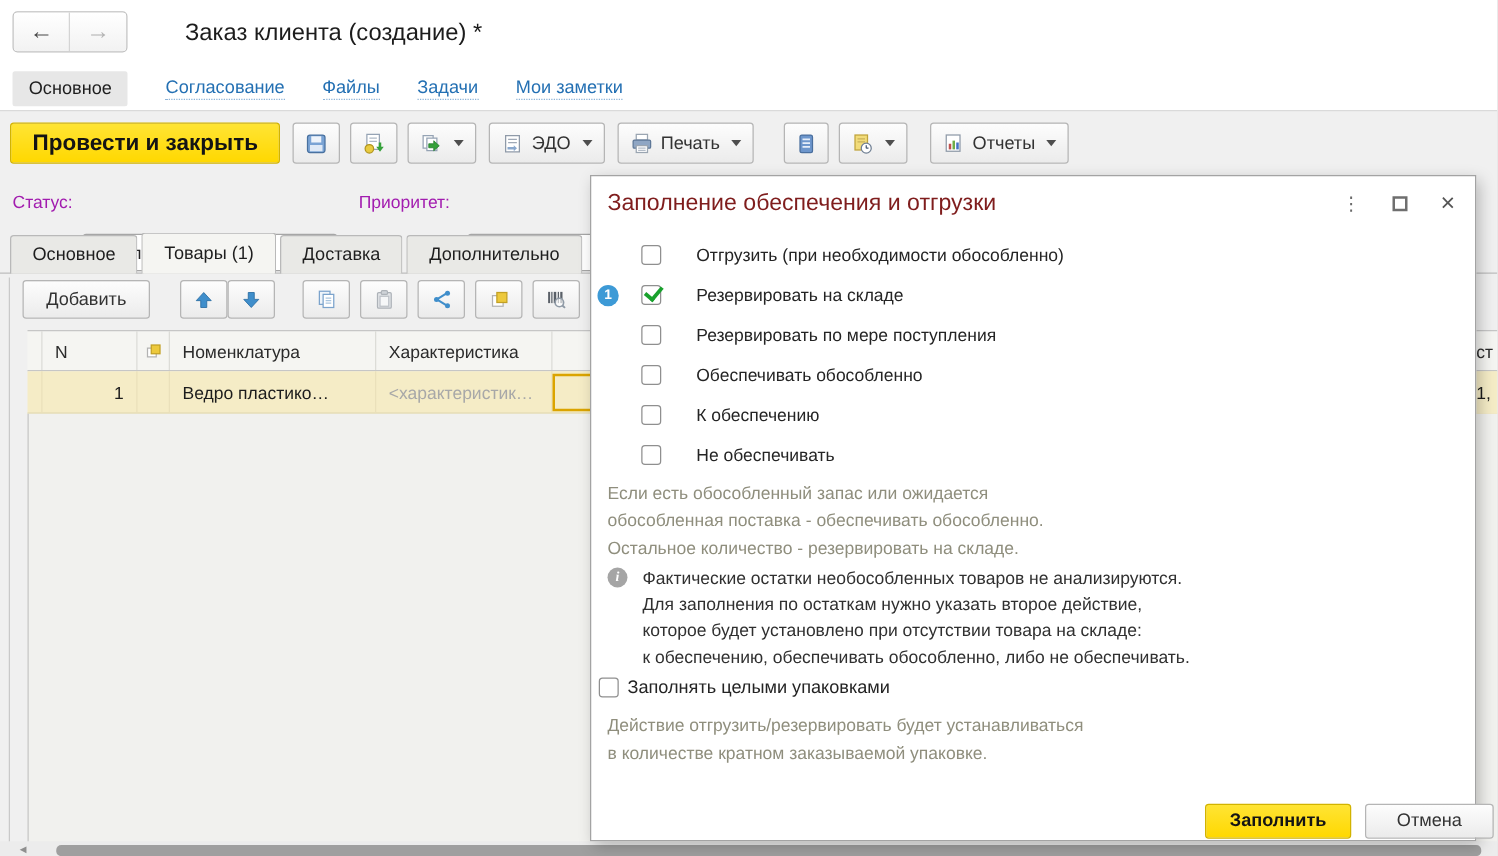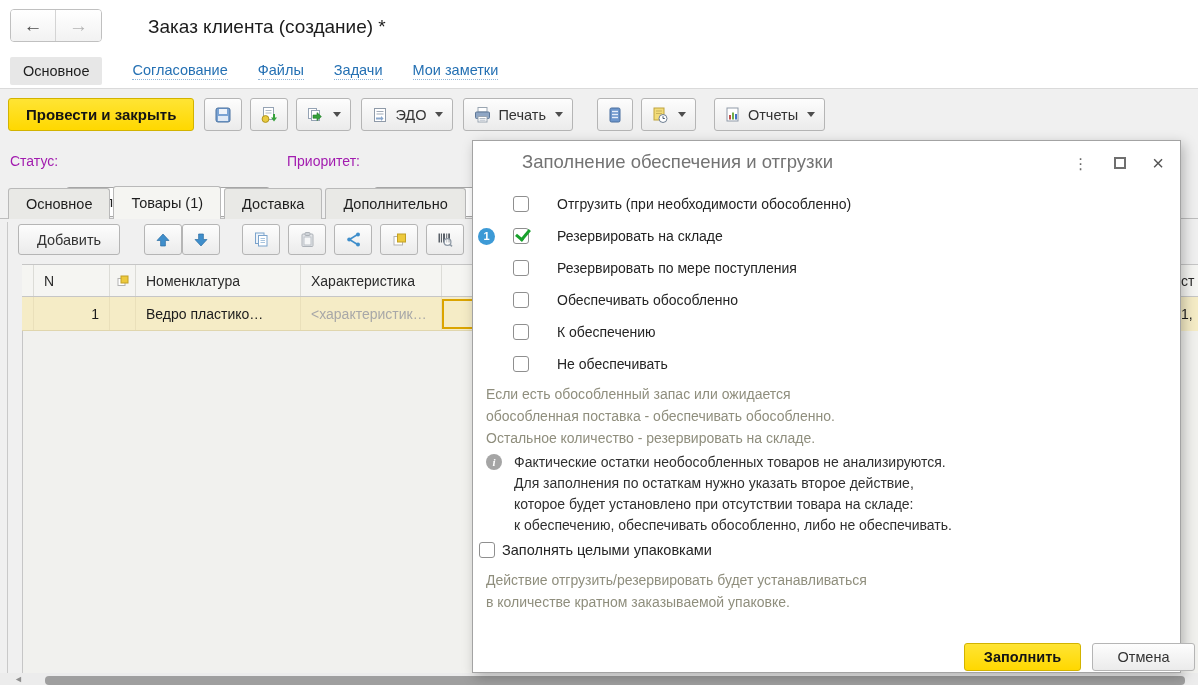--- a/index.html
+++ b/index.html
@@ -21,21 +21,21 @@
   .navlink { margin-left:30px; color:#2470b3; font-size:14.5px; border-bottom:1px dotted #8db4d8;
              padding-bottom:1px; cursor:pointer; }
 
   
   .cmdbar { position:absolute; left:0; top:88px; width:1198px; height:52px; background:#f0f0f0;
             border-top:1px solid #dadada; display:flex; align-items:center; padding-left:8px; }
   .btn { display:inline-flex; align-items:center; justify-content:center; gap:6px; height:33px;
          padding:0 9px; background:linear-gradient(#fdfdfd,#ebebeb); border:1px solid #b5b5b5;
          border-radius:3px; color:#333; font-size:14.5px; cursor:pointer; }
   .btn-yellow { background:linear-gradient(#ffe434,#ffd800); border:1px solid #d2b300;
-                font-weight:bold; color:#141414; padding:0 17px; font-size:15px; }
+                font-weight:bold; color:#141414; padding:0 17px; font-size:18px; }
   .caret { width:0; height:0; border-left:4px solid transparent; border-right:4px solid transparent;
            border-top:5px solid #4e4e4e; margin-left:3px; }
   .sep-s { width:8px; } .sep-m { width:10px; } .sep-l { width:24px; } .sep-xl { width:18px; }
 
   
   .statusrow { position:absolute; left:0; top:140px; width:1198px; height:44px; background:#f0f0f0; }
   .fldlabel { position:absolute; top:13px; font-size:14px; color:#a21caf; }
   .combo { position:absolute; top:7px; height:30px; display:flex; background:#fff;
            border:1px solid #a6a6a6; border-radius:3px; overflow:hidden;margin-top:40px; }
   .combo .val { flex:1; display:flex; align-items:center; padding:0 9px; font-size:14px; color:#222; }
@@ -79,21 +79,21 @@
 
   
   .hscroll { position:absolute; left:0; top:673px; width:1198px; height:12px; background:#ececec; }
   .hthumb { position:absolute; left:45px; top:3px; width:1140px; height:9px; background:#9f9f9f;
             border-radius:4px; cursor:pointer; }
   .harrow { position:absolute; left:14px; top:1px; font-size:9px; color:#8f8f8f; }
 
   
   .modal { position:absolute; left:472px; top:140px; width:709px; height:533px; background:#ffffff;
            border:1px solid #a3a3a3; box-shadow:3px 4px 12px rgba(0,0,0,0.25); z-index:10; }
-  .mtitle { position:absolute; left:13px; top:10px; font-size:18.5px; color:#737373;margin-left:36px; }
+  .mtitle { position:absolute; left:13px; top:10px; font-size:18.5px; color:#7f1d1d; }
   .mcontrols { position:absolute; right:16px; top:12px; display:flex; align-items:center; gap:26px; }
   .kebab { font-size:15px; color:#6a6a6a; letter-spacing:0; cursor:pointer; line-height:1; }
   .maxbox { width:12px; height:12px; border:2px solid #6f6f6f; cursor:pointer; }
   .xclose { font-size:20px; color:#555; cursor:pointer; line-height:1; }
 
   .optrow { position:absolute; left:0; width:700px; height:32px; display:flex; align-items:center; cursor:pointer; }
   .badge { width:17px; height:17px; border-radius:50%; background:#3d9ad6; color:#fff; font-size:11px;
            font-weight:bold; display:flex; align-items:center; justify-content:center;
            position:absolute; left:5px; }
   .cb { position:absolute; left:40px; width:16px; height:16px; background:#fff;

